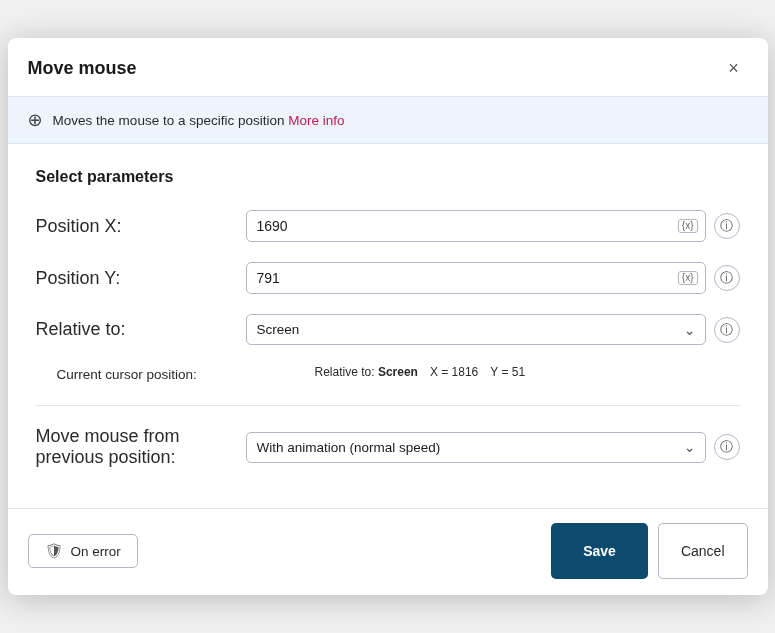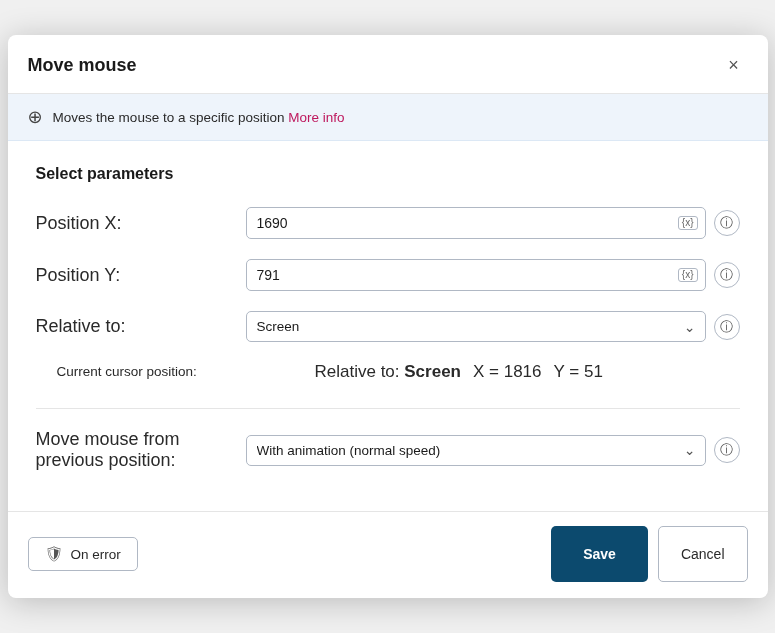--- a/index.html
+++ b/index.html
@@ -170,21 +170,21 @@
       flex-shrink: 0;
       padding-top: 2px;
     }
     .cursor-info-content {
       flex: 1;
     }
     .cursor-position-line {
       display: flex;
       align-items: center;
       gap: 12px;
-      font-size: 17px;
+      font-size: 12px;
       color: #2a2a2a;
       margin-bottom: 6px;
       padding-left: 48px;
     }
     .cursor-relative {
       font-weight: normal;
     }
     .cursor-relative strong {
       font-weight: 700;
     }

